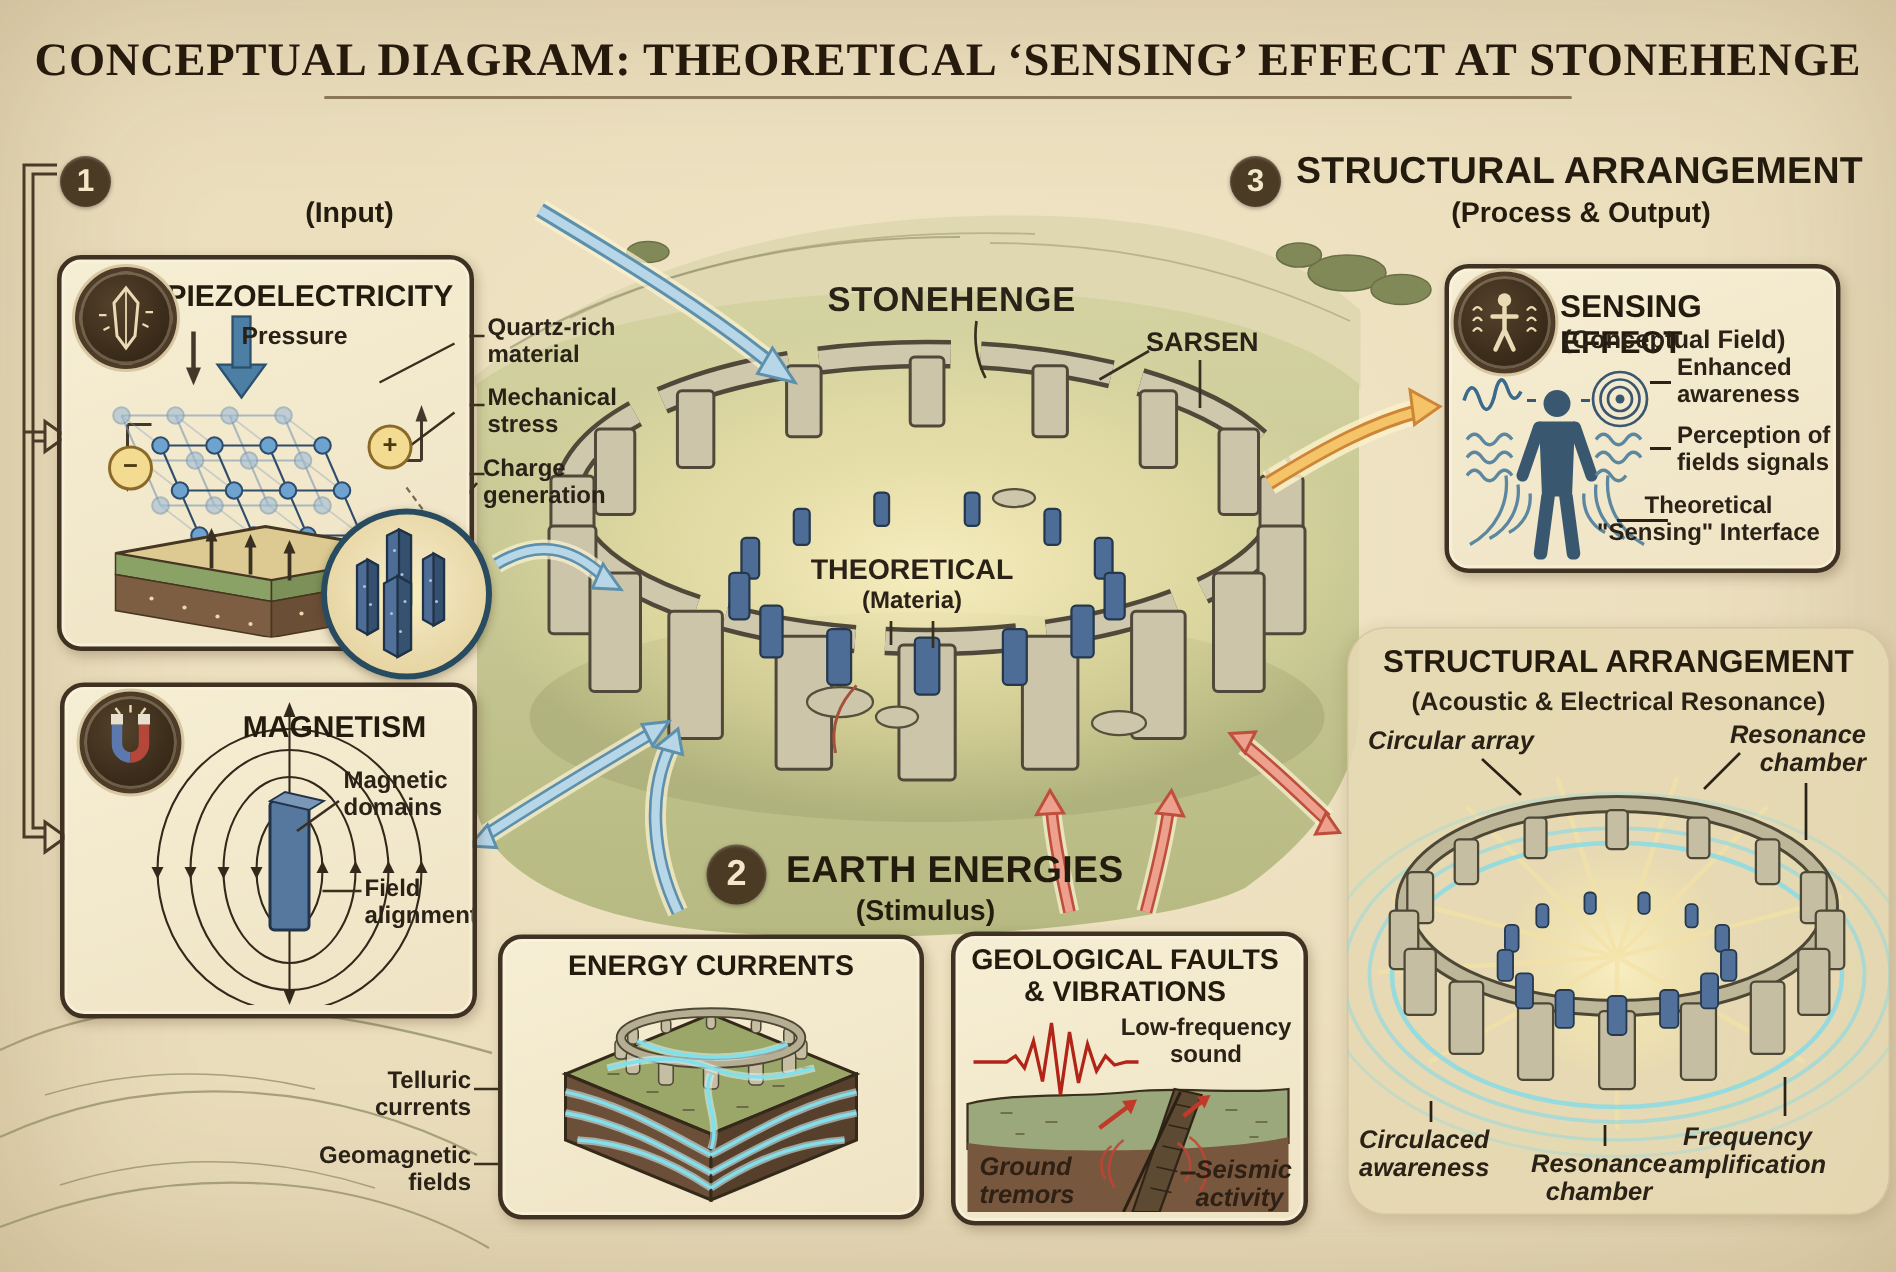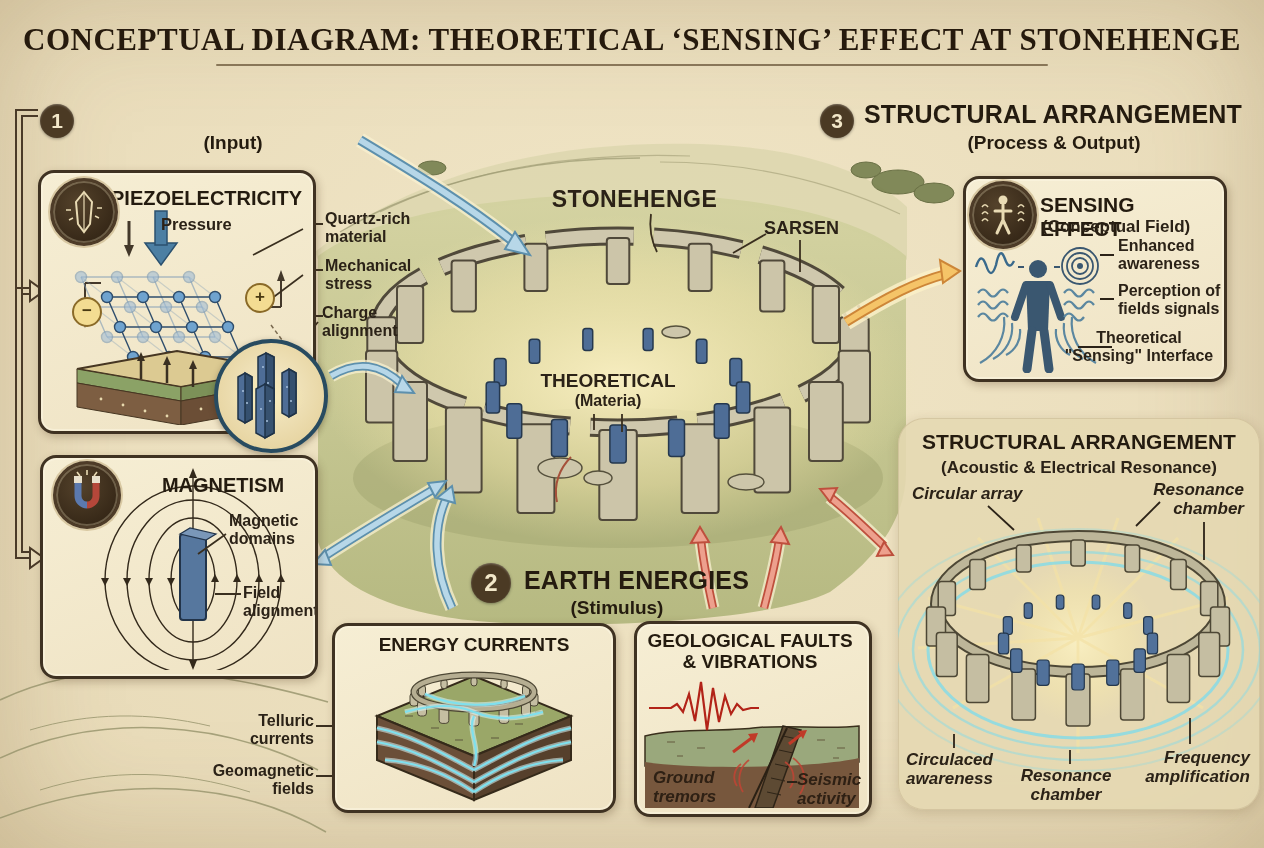--- a/index.html
+++ b/index.html
@@ -325,21 +325,21 @@
   <div class="icon-circle" style="left:50px;top:178px">
     <svg width="56" height="56" viewBox="0 0 56 56">
       <polygon points="28,8 36,18 34,40 28,48 22,40 20,18" fill="none" stroke="#e9dbb4" stroke-width="2"></polygon>
       <line x1="28" y1="8" x2="28" y2="48" stroke="#e9dbb4" stroke-width="1.2"></line>
       <path d="M10,26 h5 M41,24 h5 M13,36 l4,-2 M43,34 l-4,-2" stroke="#e9dbb4" stroke-width="1.5"></path>
     </svg>
   </div>
 
   <div class="lbl z3" style="left:325px;top:210px;width:100px">Quartz-rich material</div>
   <div class="lbl z3" style="left:325px;top:257px;width:100px">Mechanical stress</div>
-  <div class="lbl z3" style="left:322px;top:304px;width:100px">Charge alignment</div>
+  <div class="lbl z3" style="left:322px;top:304px;width:100px">Charge generation</div>
 
   <div class="abs z4" style="left:214px;top:339px;width:106px;height:106px;border-radius:50%;
        border:4px solid #284b60;background:radial-gradient(circle at 50% 45%, #f6eccb, #e2cd94);
        box-shadow:0 2px 6px rgba(60,40,20,.35)">
     <svg width="98" height="98" viewBox="0 0 98 98">
       <ellipse cx="49" cy="55" rx="38" ry="26" fill="url(#gold)"></ellipse>
       <g stroke="#1f3348" stroke-width="1.5">
         <polygon points="20,34 27,30 34,34 34,76 27,80 20,76" fill="#4e6d96"></polygon>
         <polygon points="27,30 34,34 34,76 27,80" fill="#35506f"></polygon>
         <polygon points="64,30 71,26 78,30 78,70 71,74 64,70" fill="#4e6d96"></polygon>
@@ -536,20 +536,21 @@
           <polygon points="170,106 161,107 166,115"></polygon>
       </g>
       <g stroke="#c24434" stroke-width="1.8" fill="none" opacity=".85">
         <path d="M104,140 a16,16 0 0 0 -4,22"></path>
           <path d="M112,136 a24,24 0 0 0 -6,32"></path>
         <path d="M148,138 a18,18 0 0 1 5,26"></path>
           <path d="M156,134 a26,26 0 0 1 7,36"></path>
       </g>
       <line x1="150" y1="158" x2="160" y2="158" stroke="#2b2217" stroke-width="2"></line>
     </svg>
+    <div class="lbl" style="left:104px;top:53px;width:126px;text-align:center">Low-frequency sound</div>
     <div class="lbl lbl-lg" style="left:16px;top:144px;width:100px;color:#2e2014">Ground tremors</div>
     <div class="lbl lbl-lg" style="left:160px;top:146px;width:70px;color:#2e2014">Seismic activity</div>
   </div>
 
   <div class="panel z2" style="left:898px;top:418px;width:362px;height:392px">
     <div class="box-title" style="left:0;right:0;top:12px;font-size:21px">STRUCTURAL ARRANGEMENT</div>
     <div class="lbl" style="left:0;right:0;top:40px;text-align:center;font-size:17px">(Acoustic &amp; Electrical Resonance)</div>
     <svg class="abs" style="left:0;top:0" width="362" height="392" viewBox="0 0 362 392">
       <circle cx="180" cy="225" r="80" fill="url(#gold)"></circle>
       <g stroke="#f4e2a6" stroke-width="3" opacity=".7">
@@ -611,16 +612,16 @@
           <path d="M306,104 V142"></path>
         <path d="M56,316 V330"></path>
           <path d="M172,332 V346"></path>
           <path d="M292,300 V326"></path>
       </g>
     </svg>
     <div class="lbl lbl-lg" style="left:14px;top:66px">Circular array</div>
     <div class="lbl lbl-lg" style="left:212px;top:62px;width:134px;text-align:right">Resonance chamber</div>
     <div class="lbl lbl-lg" style="left:8px;top:332px;width:108px">Circulaced awareness</div>
     <div class="lbl lbl-lg" style="left:106px;top:348px;width:124px;text-align:center">Resonance chamber</div>
-    <div class="lbl lbl-lg" style="left:226px;top:330px;width:126px;text-align:right">Frequency amplification</div>
+    <div class="lbl lbl-lg" style="left:204px;top:330px;width:126px;text-align:center">Frequency amplification</div>
   </div>
 
 </div>
 
 </body></html>

